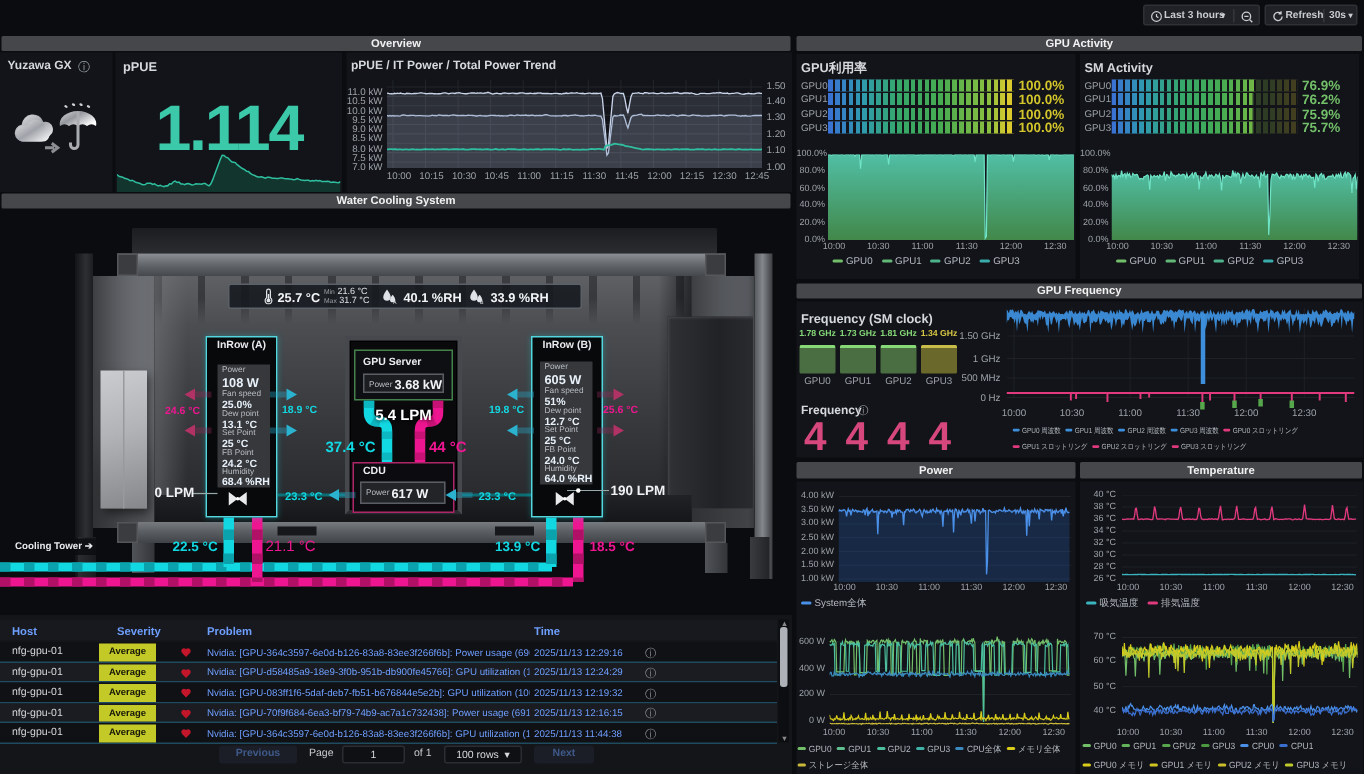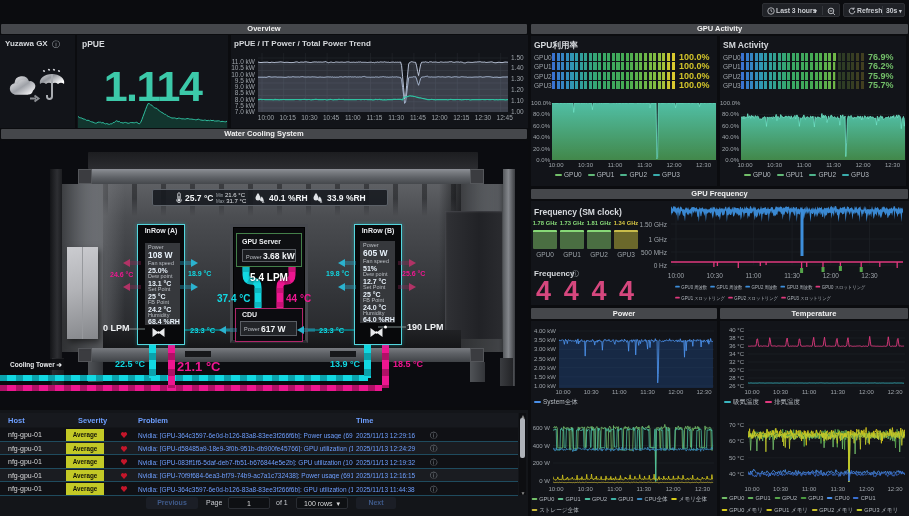--- a/index.html
+++ b/index.html
@@ -544,21 +544,21 @@
   </svg>
 <div class="abs" style="left:110px;top:271px;color:#ee1690;font-size:7px;font-weight:bold">24.6 °C</div>
 <div class="abs" style="left:188px;top:270px;color:#12d8e2;font-size:7px;font-weight:bold">18.9 °C</div>
 <div class="abs" style="left:326px;top:270px;color:#12d8e2;font-size:7px;font-weight:bold">19.8 °C</div>
 <div class="abs" style="left:402px;top:270px;color:#ee1690;font-size:7px;font-weight:bold">25.6 °C</div>
 <div class="abs" style="left:190px;top:326px;color:#12d8e2;font-size:7.5px;font-weight:bold">23.3 °C</div>
 <div class="abs" style="left:319px;top:326px;color:#12d8e2;font-size:7.5px;font-weight:bold">23.3 °C</div>
 <div class="abs" style="left:103px;top:323px;color:#f0f2f4;font-size:9px;font-weight:bold">0 LPM</div>
 <div class="abs" style="left:407px;top:322px;color:#f0f2f4;font-size:9px;font-weight:bold">190 LPM</div>
 <div class="abs" style="left:115px;top:359px;color:#12d8e2;font-size:9px;font-weight:bold">22.5 °C</div>
-<div class="abs" style="left:177px;top:359px;color:#ee1690;font-size:13px;font-weight:bold">21.1 °C</div>
+<div class="abs" style="left:177px;top:359px;color:#ee1690;font-size:10px;font-weight:normal">21.1 °C</div>
 <div class="abs" style="left:330px;top:359px;color:#12d8e2;font-size:9px;font-weight:bold">13.9 °C</div>
 <div class="abs" style="left:393px;top:359px;color:#ee1690;font-size:9px;font-weight:bold">18.5 °C</div>
 <div class="abs" style="left:5px;top:359px;width:62px;height:11px;background:rgba(12,13,16,0.85);border-radius:1px;color:#e8eaec;font-size:6.5px;font-weight:bold;line-height:11px;text-align:center">Cooling Tower ➔</div>
 <div class="abs" style="left:152px;top:189px;width:236px;height:17px;background:rgba(22,25,31,0.88);border:1px solid #5c6168;border-radius:2px"></div>
 <svg class="abs" style="left:176px;top:192px" width="6" height="11" viewBox="0 0 12 22">
     <path d="M6 1.5a2.5 2.5 0 0 1 2.5 2.5v9a4.5 4.5 0 1 1-5 0v-9A2.5 2.5 0 0 1 6 1.5z" fill="none" stroke="#dfe2e6" stroke-width="1.6"></path>
     <circle cx="6" cy="16.5" r="2.6" fill="#dfe2e6"></circle>
     <rect x="5" y="8" width="2" height="7" fill="#dfe2e6"></rect>
   </svg>
 <div class="abs" style="left:185px;top:193px;color:#f2f4f6;font-size:8.5px;font-weight:bold">25.7 °C</div>

